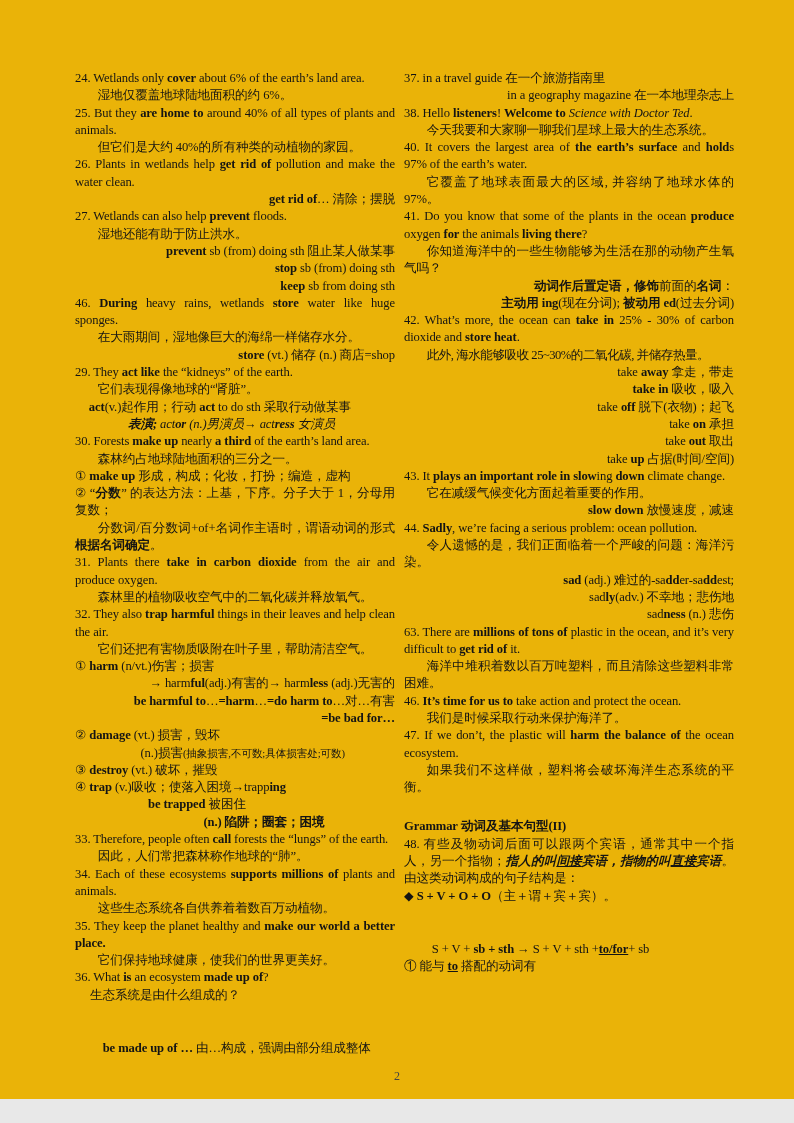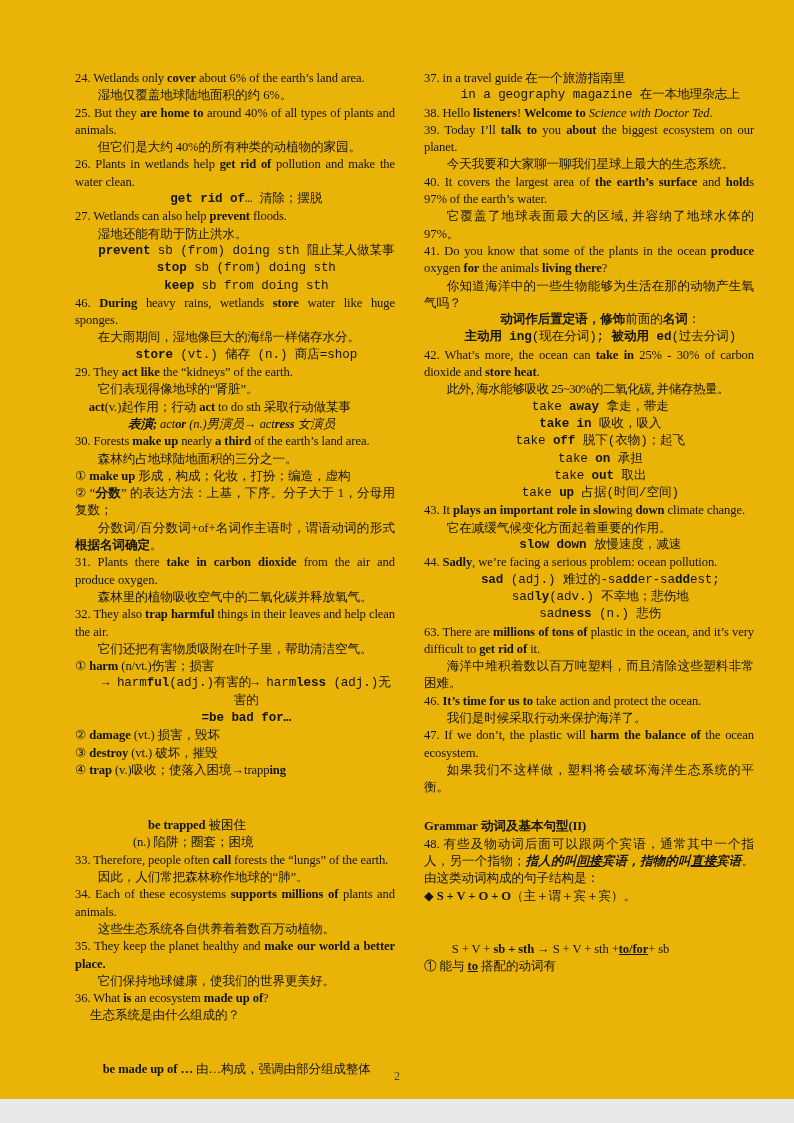--- a/index.html
+++ b/index.html
@@ -10,31 +10,31 @@
     background:#eab308;
     font-family:"Liberation Serif","DejaVu Serif",serif;
     font-size:12.6px;
     line-height:17.3px;
     color:#141414;
     overflow:hidden;
     letter-spacing:-0.1px;
   }
   .col{position:absolute;top:70px;}
   .col-left{left:75px;width:320px;}
-  .col-right{left:424px;width:330px;}
+  .col-right{left:404px;width:330px;}
   .ln{text-align:justify;}
   .ln.p{}
   .ln.cn{text-indent:1.8em;}
   .ln.cn1{padding-left:1.2em;text-align:left;}
-  .ln.v1{padding-left:1.8em;text-align:center;font-family:Liberation Mono, monospace;}
+  .ln.v1{padding-left:1.8em;text-align:right;}
   .ln.va{padding-left:1.1em;text-align:left;}
   .ln.vb{padding-left:4.2em;text-align:left;font-style:italic;}
   .ln.vc{padding-left:5.2em;text-align:left;}
-  .ln.vd{padding-left:5.8em;text-align:left;margin-top:38px;}
-  .ln.ve{padding-left:4.6em;text-align:left;}
+  .ln.vd{padding-left:5.8em;text-align:left;}
+  .ln.ve{padding-left:4.6em;text-align:center;font-weight:bold;}
   .ln.vf{padding-left:2.2em;text-align:left;margin-top:36px;}
   .ln.heading{text-align:left;margin-top:22px;}
   .tight{letter-spacing:-0.5px;}
   .b{font-weight:bold;}
   .i{font-style:italic;}
   .u{text-decoration:underline;}
   .sm{font-size:10.6px;}
   .footer{
     position:absolute;top:1068px;left:0;width:100%;
     text-align:center;font-size:12px;color:#444;
@@ -67,60 +67,62 @@
       <div class="ln cn"><span>森林约占地球陆地面积的三分之一。</span></div>
       <div class="ln p"><span>① </span><span class="b">make up</span><span> 形成，构成；化妆，打扮；编造，虚构</span></div>
       <div class="ln p"><span>② “</span><span class="b">分数</span><span>” 的表达方法：上基，下序。分子大于 1，分母用复数；</span></div>
       <div class="ln cn"><span>分数词/百分数词+of+名词作主语时，谓语动词的形式</span><span class="b">根据名词确定</span><span>。</span></div>
       <div class="ln p"><span>31. Plants there </span><span class="b">take in carbon dioxide</span><span> from the air and produce oxygen.</span></div>
       <div class="ln cn"><span>森林里的植物吸收空气中的二氧化碳并释放氧气。</span></div>
       <div class="ln p"><span>32. They also </span><span class="b">trap harmful</span><span> things in their leaves and help clean the air.</span></div>
       <div class="ln cn"><span>它们还把有害物质吸附在叶子里，帮助清洁空气。</span></div>
       <div class="ln p"><span>① </span><span class="b">harm</span><span> (n/vt.)伤害；损害</span></div>
       <div class="ln v1"><span>→ harm</span><span class="b">ful</span><span>(adj.)有害的→ harm</span><span class="b">less</span><span> (adj.)无害的</span></div>
+      <div class="ln v1"><span class="b">be harmful to</span><span>…</span><span class="b">=harm</span><span>…</span><span class="b">=do harm to</span><span>…对…有害</span></div>
       <div class="ln v1"><span class="b">=be bad for…</span></div>
       <div class="ln p"><span>② </span><span class="b">damage</span><span> (vt.) 损害，毁坏</span></div>
+      <div class="ln vc"><span>(n.)损害</span><span class="sm">(抽象损害,不可数;具体损害处;可数)</span></div>
       <div class="ln p"><span>③ </span><span class="b">destroy</span><span> (vt.) 破坏，摧毁</span></div>
       <div class="ln p"><span>④ </span><span class="b">trap</span><span> (v.)吸收；使落入困境→trapp</span><span class="b">ing</span></div>
       <div class="ln vd"><span class="b">be trapped</span><span> 被困住</span></div>
       <div class="ln ve"><span>(n.) 陷阱；圈套；困境</span></div>
       <div class="ln p"><span>33. Therefore, people often </span><span class="b">call</span><span> forests the “lungs” of the earth.</span></div>
       <div class="ln cn"><span>因此，人们常把森林称作地球的“肺”。</span></div>
       <div class="ln p"><span>34. Each of these ecosystems </span><span class="b">supports millions of</span><span> plants and animals.</span></div>
       <div class="ln cn"><span>这些生态系统各自供养着着数百万动植物。</span></div>
       <div class="ln p"><span>35. They keep the planet healthy and </span><span class="b">make our world a better place.</span></div>
       <div class="ln cn"><span>它们保持地球健康，使我们的世界更美好。</span></div>
       <div class="ln p"><span>36. What </span><span class="b">is</span><span> an ecosystem </span><span class="b">made up of</span><span>?</span></div>
       <div class="ln cn1"><span>生态系统是由什么组成的？</span></div>
       <div class="ln vf"><span class="b">be made up of …</span><span> 由…构成，强调由部分组成整体</span></div>
     </div>
   <div class="col col-right" id="col-right">
       <div class="ln p"><span>37. in a travel guide 在一个旅游指南里</span></div>
       <div class="ln v1"><span>in a geography magazine 在一本地理杂志上</span></div>
       <div class="ln p"><span>38. Hello </span><span class="b">listeners</span><span>! </span><span class="b">Welcome to</span><span> </span><span class="i">Science with Doctor Ted</span><span>.</span></div>
-      <div class="ln p"><span>39. Today I’ll </span><span class="b">talk to</span><span> you </span><span class="b">about</span><span> the biggest ecosystem on our planet.</span></div>
       <div class="ln cn"><span>今天我要和大家聊一聊我们星球上最大的生态系统。</span></div>
       <div class="ln p"><span>40. It covers the largest area of </span><span class="b">the earth’s surface</span><span> and </span><span class="b">hold</span><span>s 97% of the earth’s water.</span></div>
       <div class="ln cn"><span>它覆盖了地球表面最大的区域, 并容纳了地球水体的 97%。</span></div>
       <div class="ln p"><span>41. Do you know that some of the plants in the ocean </span><span class="b">produce</span><span> oxygen </span><span class="b">for</span><span> the animals </span><span class="b">living there</span><span>?</span></div>
       <div class="ln cn"><span>你知道海洋中的一些生物能够为生活在那的动物产生氧气吗？</span></div>
       <div class="ln v1"><span class="b">动词作后置定语，修饰</span><span>前面的</span><span class="b">名词</span><span>：</span></div>
       <div class="ln v1"><span class="b">主动用 ing</span><span>(现在分词); </span><span class="b">被动用 ed</span><span>(过去分词)</span></div>
       <div class="ln p"><span>42. What’s more, the ocean can </span><span class="b">take in</span><span> 25% - 30% of carbon dioxide and </span><span class="b">store heat</span><span>.</span></div>
       <div class="ln cn tight"><span>此外, 海水能够吸收 25~30%的二氧化碳, 并储存热量。</span></div>
       <div class="ln v1"><span>take </span><span class="b">away</span><span> 拿走，带走</span></div>
       <div class="ln v1"><span class="b">take in</span><span> 吸收，吸入</span></div>
       <div class="ln v1"><span>take </span><span class="b">off</span><span> 脱下(衣物)；起飞</span></div>
       <div class="ln v1"><span>take </span><span class="b">on</span><span> 承担</span></div>
       <div class="ln v1"><span>take </span><span class="b">out</span><span> 取出</span></div>
       <div class="ln v1"><span>take </span><span class="b">up</span><span> 占据(时间/空间)</span></div>
       <div class="ln p"><span>43. It </span><span class="b">plays an important role in slow</span><span>ing </span><span class="b">down</span><span> climate change.</span></div>
       <div class="ln cn"><span>它在减缓气候变化方面起着重要的作用。</span></div>
       <div class="ln v1"><span class="b">slow down</span><span> 放慢速度，减速</span></div>
       <div class="ln p"><span>44. </span><span class="b">Sadly</span><span>, we’re facing a serious problem: ocean pollution.</span></div>
+      <div class="ln cn"><span>令人遗憾的是，我们正面临着一个严峻的问题：海洋污染。</span></div>
       <div class="ln v1"><span class="b">sad</span><span> (adj.) 难过的-sa</span><span class="b">dd</span><span>er-sa</span><span class="b">dd</span><span>est;</span></div>
       <div class="ln v1"><span>sad</span><span class="b">ly</span><span>(adv.) 不幸地；悲伤地</span></div>
       <div class="ln v1"><span>sad</span><span class="b">ness</span><span> (n.) 悲伤</span></div>
       <div class="ln p"><span>63. There are </span><span class="b">millions of tons of</span><span> plastic in the ocean, and it’s very difficult to </span><span class="b">get rid of</span><span> it.</span></div>
       <div class="ln cn"><span>海洋中堆积着数以百万吨塑料，而且清除这些塑料非常困难。</span></div>
       <div class="ln p"><span>46. </span><span class="b">It’s time for us to</span><span> take action and protect the ocean.</span></div>
       <div class="ln cn"><span>我们是时候采取行动来保护海洋了。</span></div>
       <div class="ln p"><span>47. If we don’t, the plastic will </span><span class="b">harm the balance of</span><span> the ocean ecosystem.</span></div>
       <div class="ln cn"><span>如果我们不这样做，塑料将会破坏海洋生态系统的平衡。</span></div>
       <div class="ln heading"><span class="b">Grammar</span><span>  </span><span class="b">动词及基本句型(II)</span></div>

